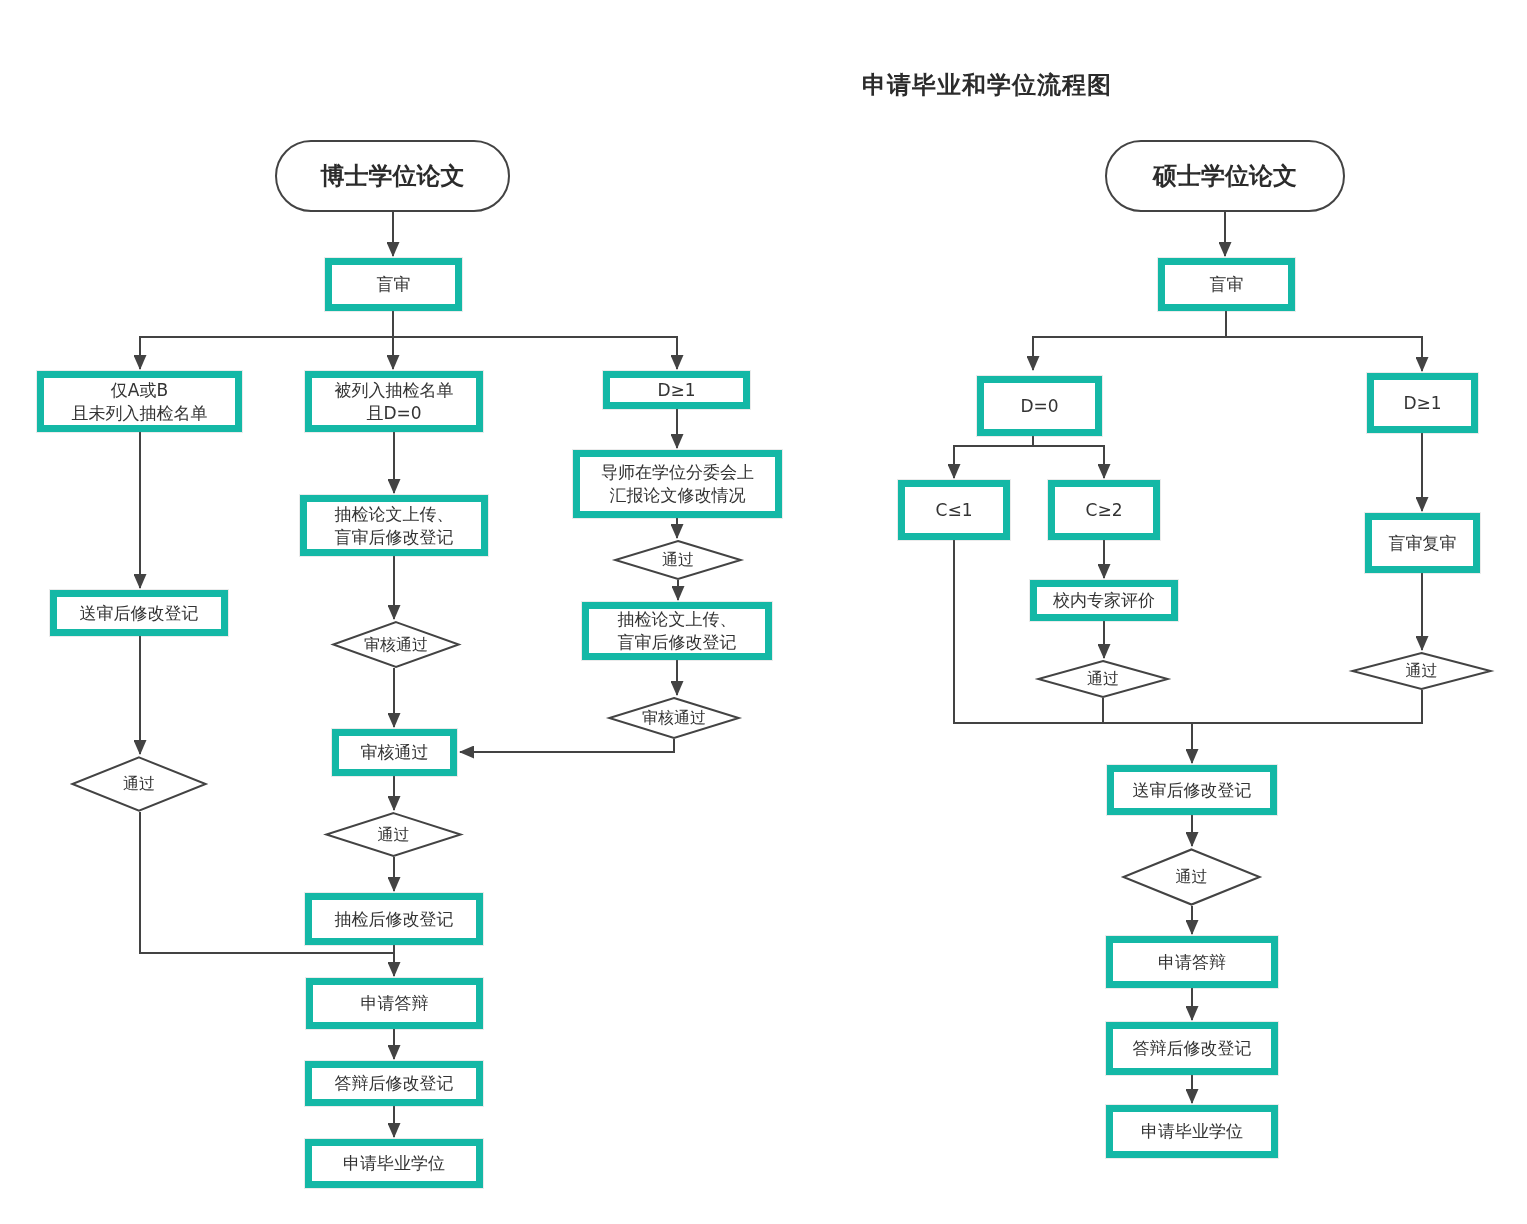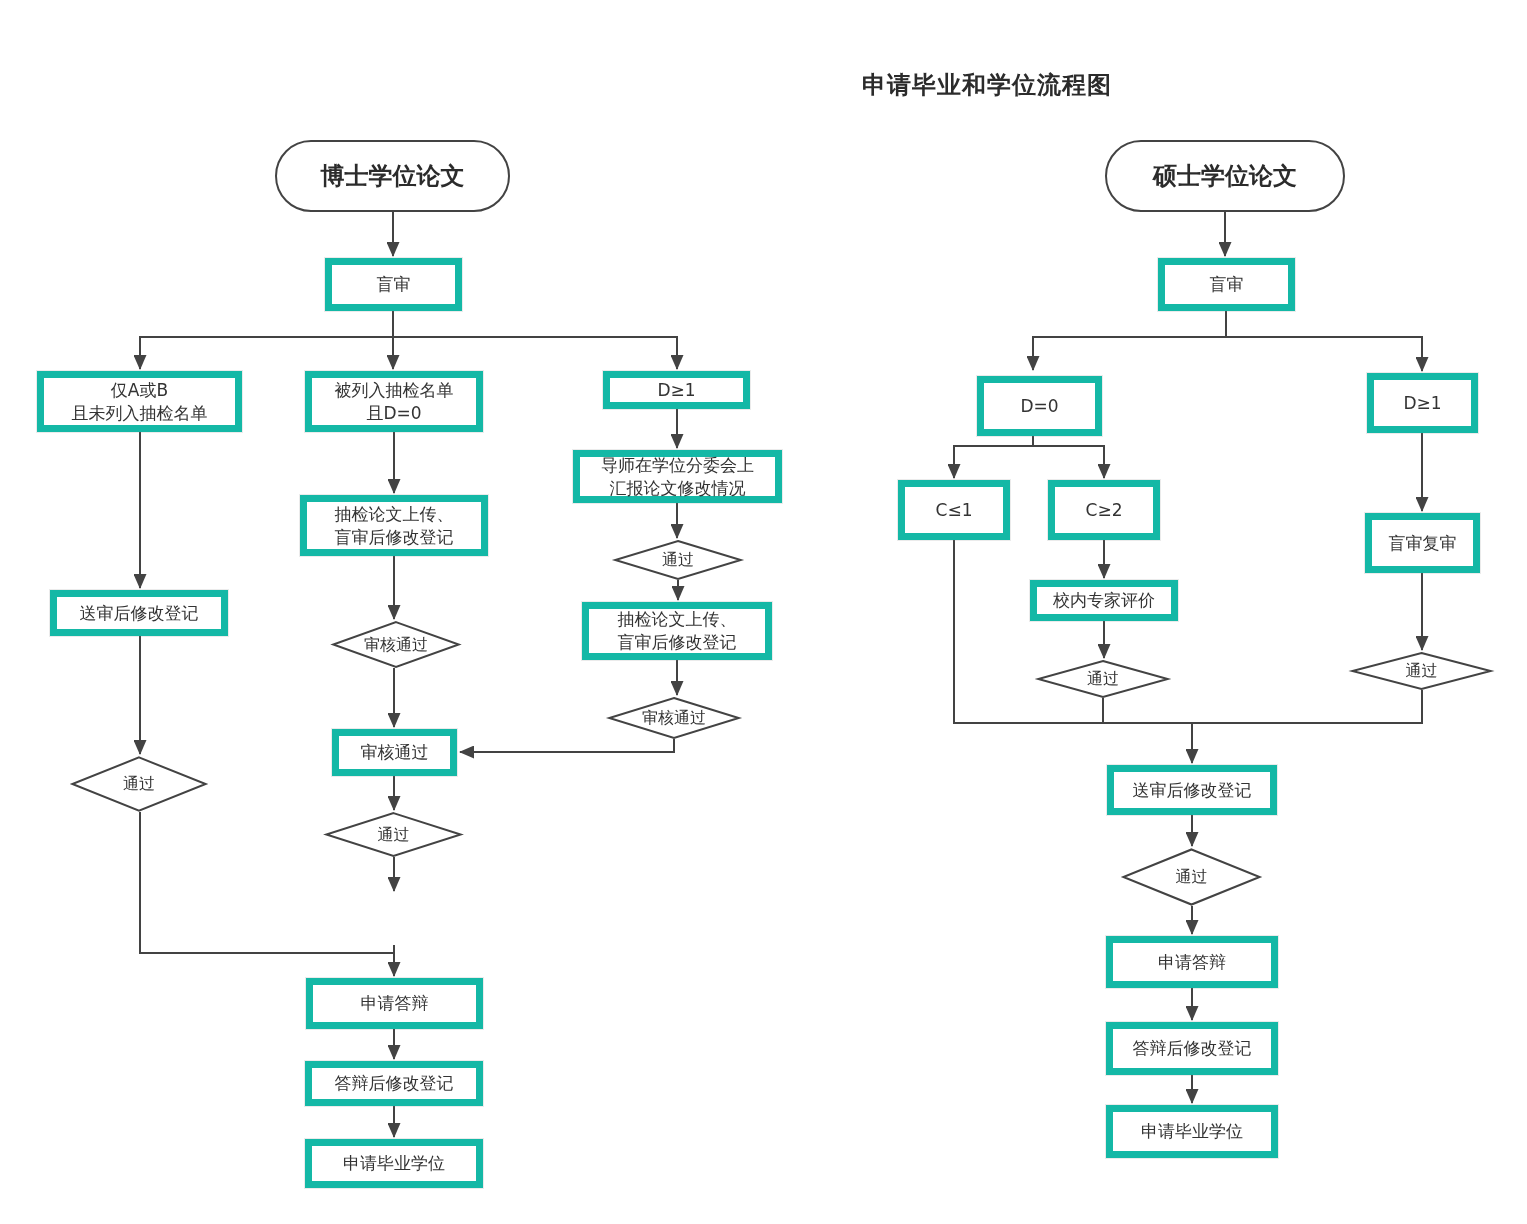--- a/index.html
+++ b/index.html
@@ -151,34 +151,37 @@
     <span class="node-label">审核通过</span>
   </div>
 
   <div class="node diamond" style="left:325px;top:812px;width:137px;height:45px">
     <svg viewBox="0 0 100 40" preserveAspectRatio="none">
         <polygon points="50,1 99,20 50,39 1,20" fill="#ffffff" stroke="#434343" stroke-width="2" vector-effect="non-scaling-stroke"></polygon>
       </svg>
     <span class="node-label">通过</span>
   </div>
 
+  <div class="node box" style="left:305px;top:893px;width:178px;height:52px">
+    <span class="node-label">抽检后修改登记</span>
+  </div>
 
   <div class="node box" style="left:306px;top:978px;width:177px;height:51px">
     <span class="node-label">申请答辩</span>
   </div>
 
   <div class="node box" style="left:305px;top:1061px;width:178px;height:45px">
     <span class="node-label">答辩后修改登记</span>
   </div>
 
   <div class="node box" style="left:305px;top:1139px;width:178px;height:49px">
     <span class="node-label">申请毕业学位</span>
   </div>
 
-  <div class="node box" style="left:573px;top:450px;width:209px;height:53px">
+  <div class="node box" style="left:573px;top:450px;width:209px;height:68px">
     <span class="node-label">导师在学位分委会上
 汇报论文修改情况</span>
   </div>
 
   <div class="node diamond" style="left:614px;top:540px;width:128px;height:40px">
     <svg viewBox="0 0 100 40" preserveAspectRatio="none">
         <polygon points="50,1 99,20 50,39 1,20" fill="#ffffff" stroke="#434343" stroke-width="2" vector-effect="non-scaling-stroke"></polygon>
       </svg>
     <span class="node-label">通过</span>
   </div>

